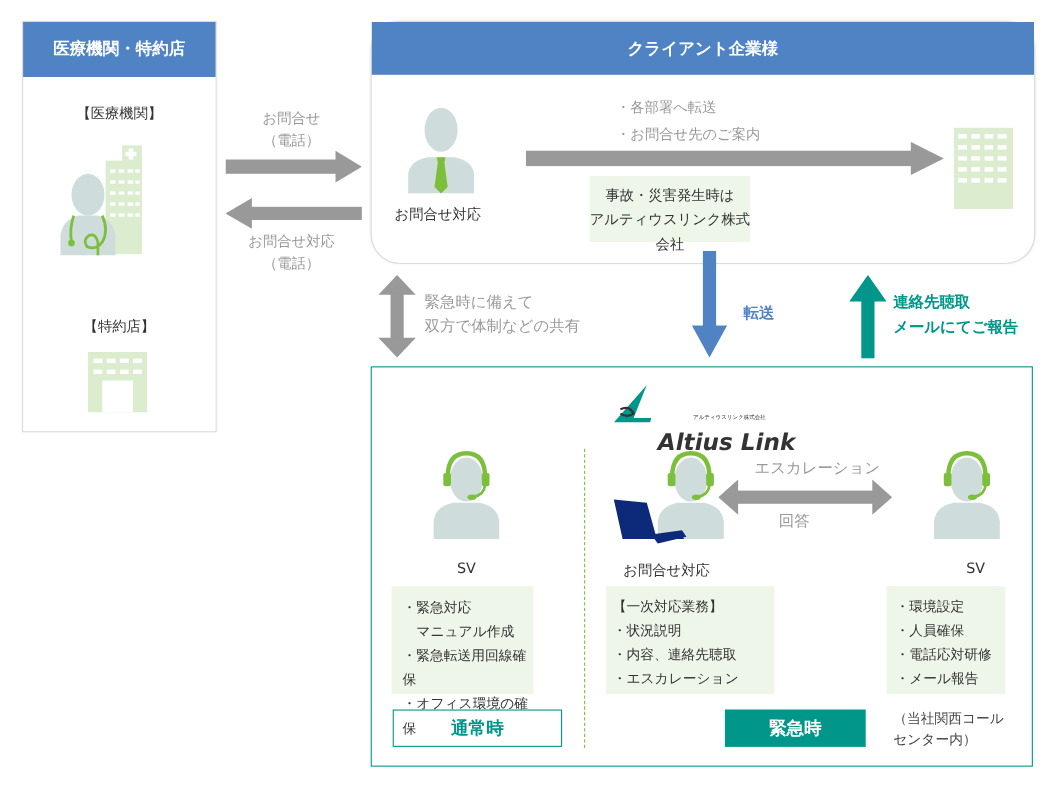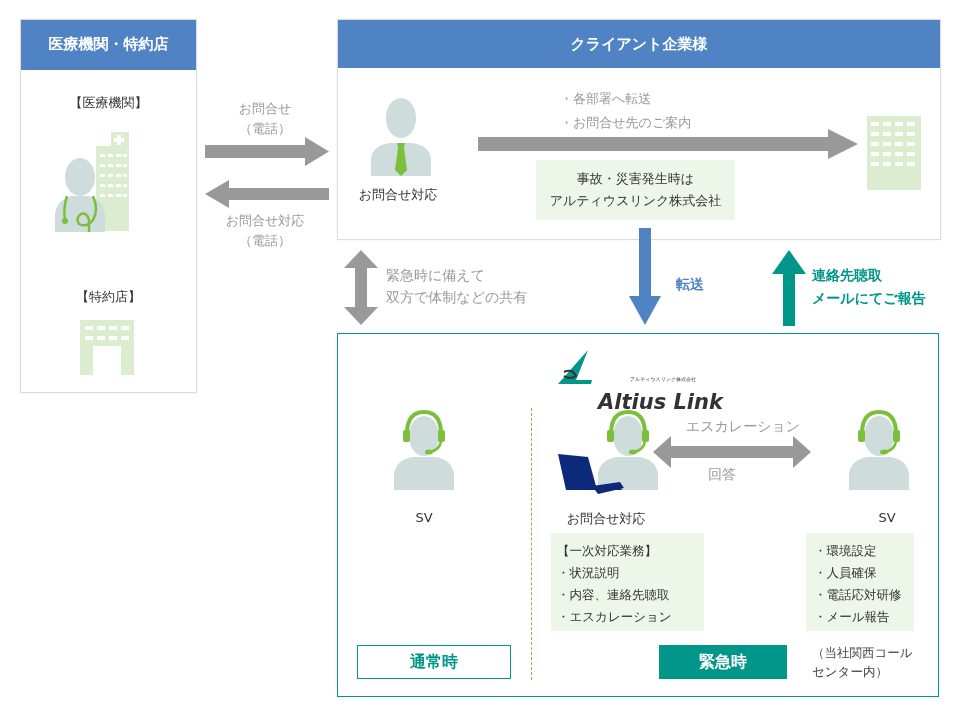--- a/index.html
+++ b/index.html
@@ -78,21 +78,21 @@
 </svg>
 <svg class="abs" style="left:205px;top:180px;" width="124" height="30" viewBox="0 0 124 30">
   <rect x="20" y="8" width="104" height="12" fill="#999"></rect>
   <polygon points="24,0 0,14 24,28" fill="#999"></polygon>
 </svg>
 <div class="abs gray-text center" style="left:205px;top:211px;width:120px;">
   <div>お問合せ対応</div>
   <div>（電話）</div>
 </div>
 
-<div class="panel" style="left:337px;top:19px;width:602px;height:219px;">
+<div class="panel" style="left:337px;top:19px;width:602px;height:219px;border-radius:27px;">
   <div class="panel-head" style="height:48px;line-height:48px;">クライアント企業様</div>
   <svg class="abs" style="left:33px;top:78px;" width="60" height="78" viewBox="0 0 60 78">
     <ellipse cx="30" cy="20" rx="15" ry="20" fill="#cfdcdc"></ellipse>
     <path d="M0 78 L0 60 Q2 48 18 45 L42 45 Q58 48 60 60 L60 78 Z" fill="#cfdcdc"></path>
     <polygon points="26,45 34,45 33,50 36,72 30,78 24,72 27,50" fill="#7bbf3a"></polygon>
   </svg>
   <div class="abs dark-text center" style="left:0;top:166px;width:120px;">お問合せ対応</div>
   <div class="abs gray-text" style="left:222px;top:67px;line-height:24px;">
     <div>・各部署へ転送</div>
     <div>・お問合せ先のご案内</div>
@@ -119,21 +119,21 @@
       <rect x="4" y="36" width="8" height="4"></rect>
         <rect x="16" y="36" width="8" height="4"></rect>
         <rect x="28" y="36" width="8" height="4"></rect>
         <rect x="40" y="36" width="8" height="4"></rect>
       <rect x="4" y="46" width="8" height="4"></rect>
         <rect x="16" y="46" width="8" height="4"></rect>
         <rect x="28" y="46" width="8" height="4"></rect>
         <rect x="40" y="46" width="8" height="4"></rect>
     </g>
   </svg>
-  <div class="greenbox center" style="left:198px;top:140px;width:199px;height:60px;padding-top:8px;box-sizing:border-box;">
+  <div class="greenbox center" style="left:198px;top:140px;width:146px;height:60px;padding-top:8px;box-sizing:border-box;">
     <div>事故・災害発生時は</div>
     <div>アルティウスリンク株式会社</div>
   </div>
 </div>
 
 <svg class="abs" style="left:344px;top:250px;" width="34" height="75" viewBox="0 0 34 75">
   <polygon points="17,0 34,18 0,18" fill="#999"></polygon>
   <rect x="11" y="17" width="12" height="41" fill="#999"></rect>
   <polygon points="0,57 34,57 17,75" fill="#999"></polygon>
 </svg>
@@ -169,20 +169,26 @@
   <svg class="abs" style="left:56px;top:74px;" width="60" height="82" viewBox="0 0 60 82">
     <ellipse cx="30" cy="28" rx="15" ry="20" fill="#cfdcdc"></ellipse>
     <path d="M0 82 L0 66 Q2 52 18 49 L42 49 Q58 52 60 66 L60 82 Z" fill="#cfdcdc"></path>
     <path d="M13 26 Q13 4 30 4 Q47 4 47 26" stroke="#7bbf3a" stroke-width="4" fill="none"></path>
     <rect x="9" y="22" width="7" height="12" rx="2" fill="#7bbf3a"></rect>
     <rect x="44" y="22" width="7" height="12" rx="2" fill="#7bbf3a"></rect>
     <path d="M47 33 Q46 42 36 44" stroke="#7bbf3a" stroke-width="2.5" fill="none"></path>
     <ellipse cx="35" cy="44" rx="4" ry="2.5" fill="#7bbf3a"></ellipse>
   </svg>
   <div class="abs dark-text center" style="left:46px;top:176px;width:80px;">SV</div>
+  <div class="greenbox" style="left:18px;top:199px;width:129px;height:98px;padding:8px 0 0 10px;box-sizing:border-box;line-height:22px;font-size:12.5px;">
+    <div>・緊急対応</div>
+    <div>　マニュアル作成</div>
+    <div>・緊急転送用回線確保</div>
+    <div>・オフィス環境の確保</div>
+  </div>
   <div class="abs center" style="left:19px;top:311px;width:154px;height:34px;line-height:32px;border:1px solid #00968a;box-sizing:border-box;color:#00968a;font-size:16px;font-weight:bold;">通常時</div>
 
   <div class="abs" style="left:193px;top:74px;height:272px;border-left:1px dashed #7bbf3a;"></div>
 
   <svg class="abs" style="left:220px;top:74px;" width="110" height="92" viewBox="0 0 110 92">
     <ellipse cx="70" cy="28" rx="15" ry="20" fill="#cfdcdc"></ellipse>
     <path d="M40 82 L40 66 Q42 52 58 49 L82 49 Q98 52 100 66 L100 82 Z" fill="#cfdcdc"></path>
     <path d="M53 26 Q53 4 70 4 Q87 4 87 26" stroke="#7bbf3a" stroke-width="4" fill="none"></path>
     <rect x="49" y="22" width="7" height="12" rx="2" fill="#7bbf3a"></rect>
     <rect x="84" y="22" width="7" height="12" rx="2" fill="#7bbf3a"></rect>

